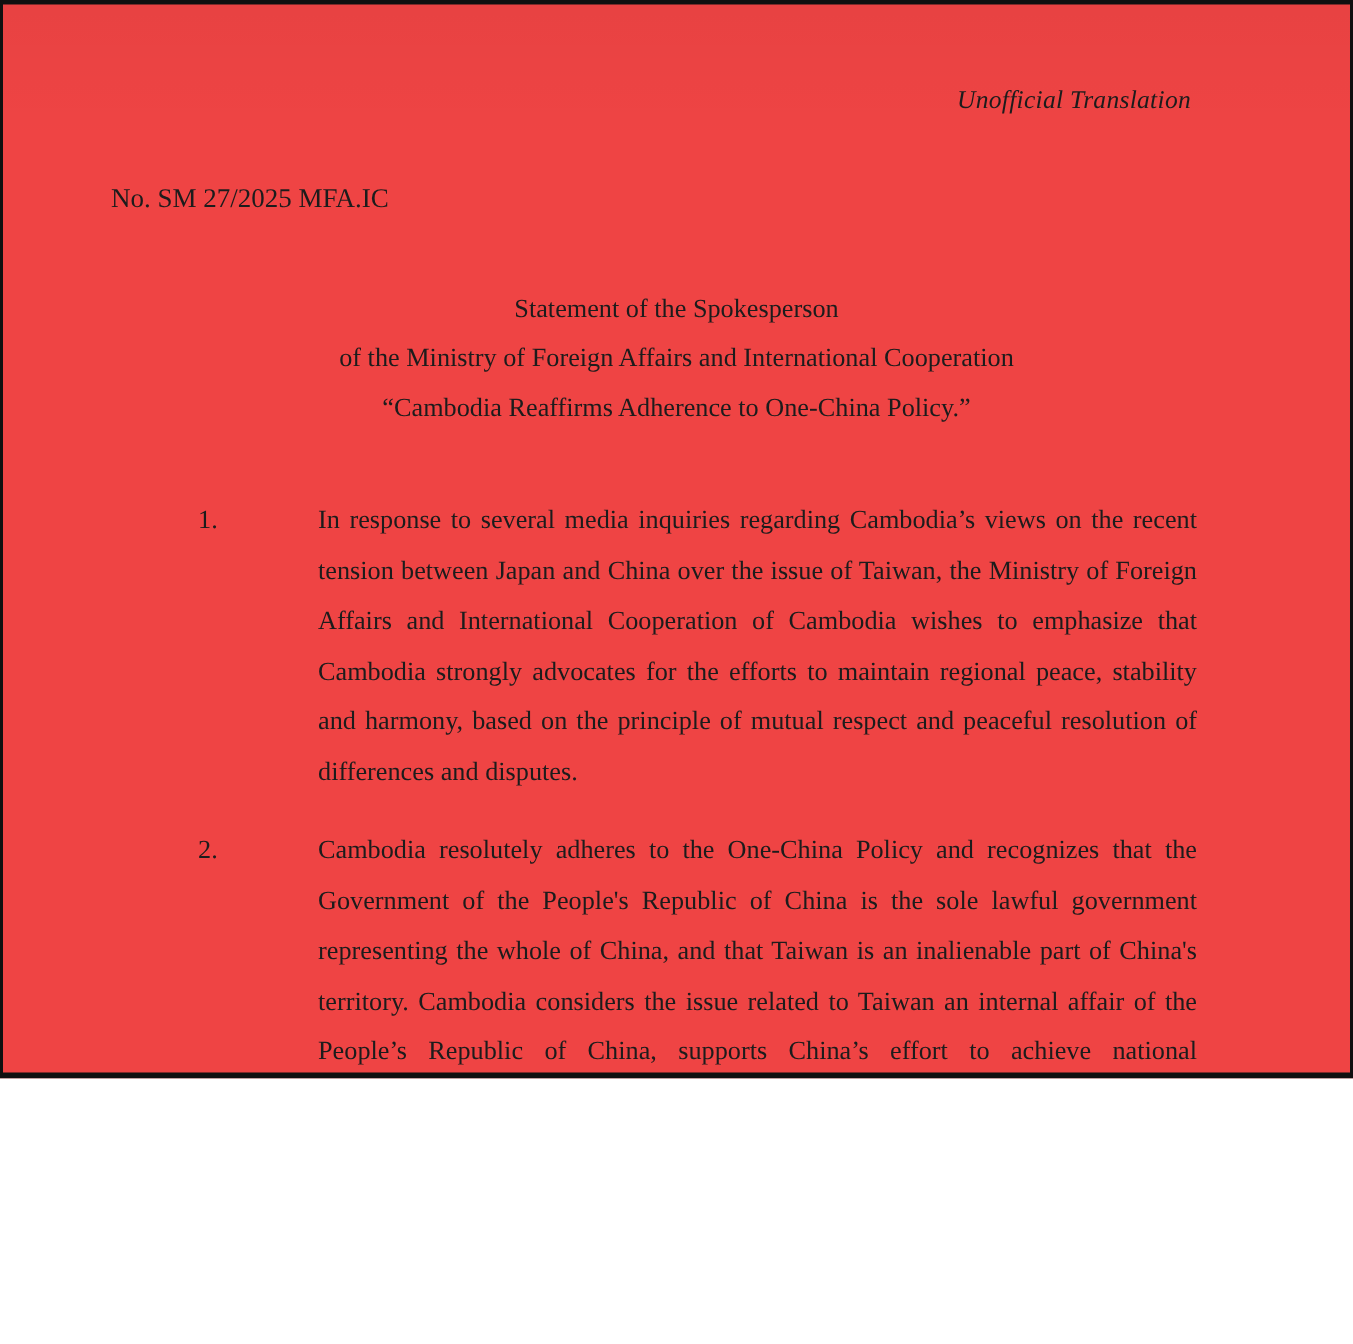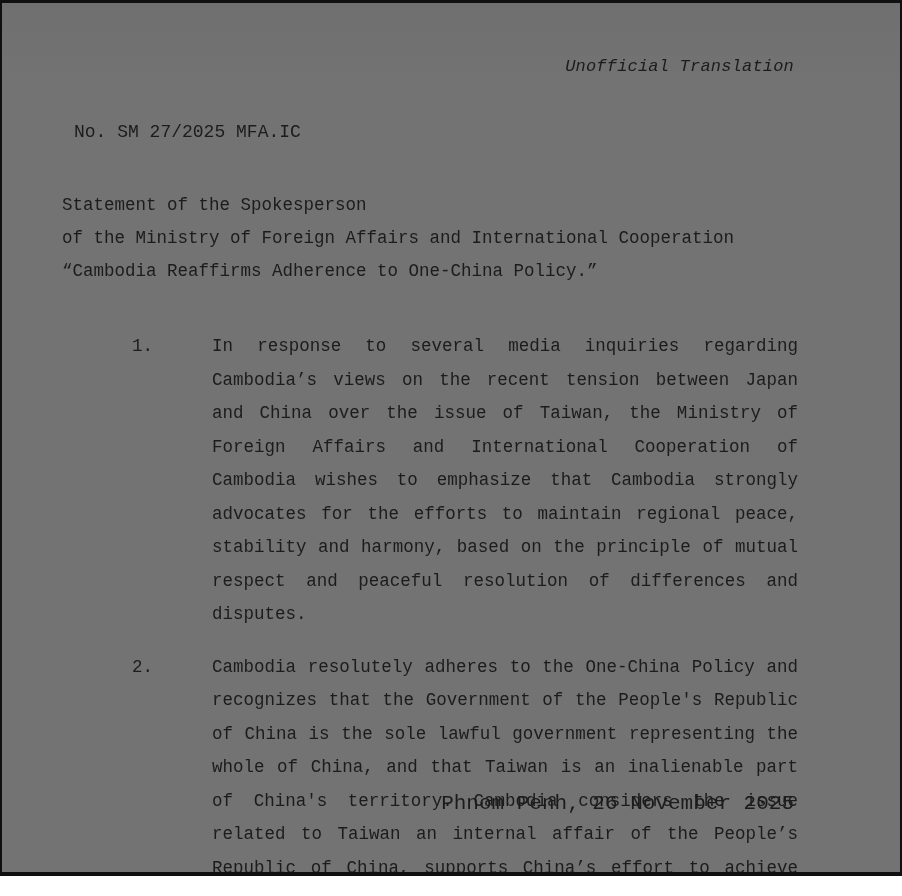--- a/index.html
+++ b/index.html
@@ -3,29 +3,29 @@
 <meta charset="utf-8">
 <style>
   html, body {
     margin: 0;
     padding: 0;
     background: #ffffff;
   }
   .page {
     position: relative;
     width: 902px;
-    height: 876px;
+    height: 719px;
     box-sizing: border-box;
-    background: #737373;
+    background: #ef4444;
     border-top: 3px solid #101010;
     border-left: 2px solid #101010;
     border-right: 2px solid #101010;
     border-bottom: 4px solid #101010;
     color: #1c1c1c;
-    font-family: Liberation Mono, monospace;
+    font-family: Liberation Serif, serif;
     overflow: hidden;
   }
   .scan-shade {
     position: absolute;
     top: 0; left: 0; right: 0;
     height: 90px;
     background: linear-gradient(180deg, rgba(0,0,0,0.03), rgba(0,0,0,0));
     pointer-events: none;
   }
   .translation-note {
@@ -40,20 +40,21 @@
     position: absolute;
     top: 119px;
     left: 72px;
     font-size: 18px;
   }
   .doc-title {
     position: absolute;
     top: 186px;
     left: 60px;
     right: 60px;
+    text-align: center;
     font-size: 17.5px;
     line-height: 33px;
   }
   .doc-body {
     position: absolute;
     top: 327px;
     left: 130px;
     width: 666px;
   }
   .para {

